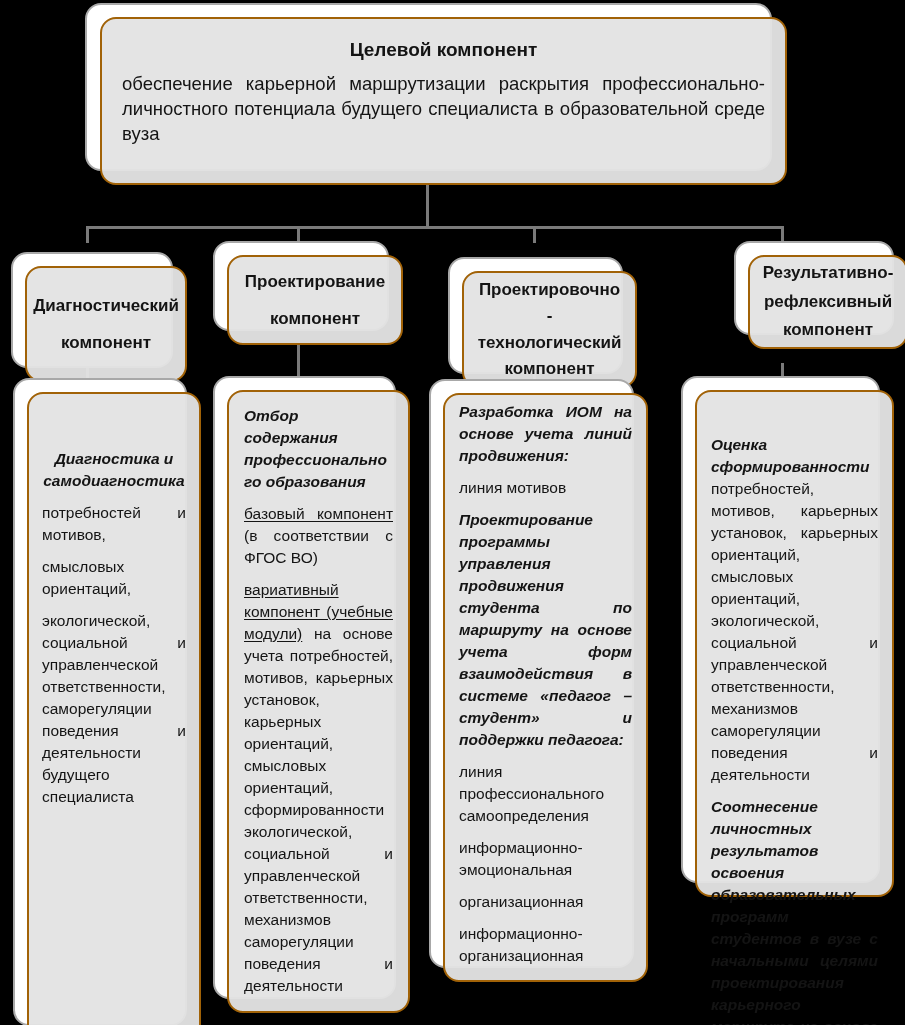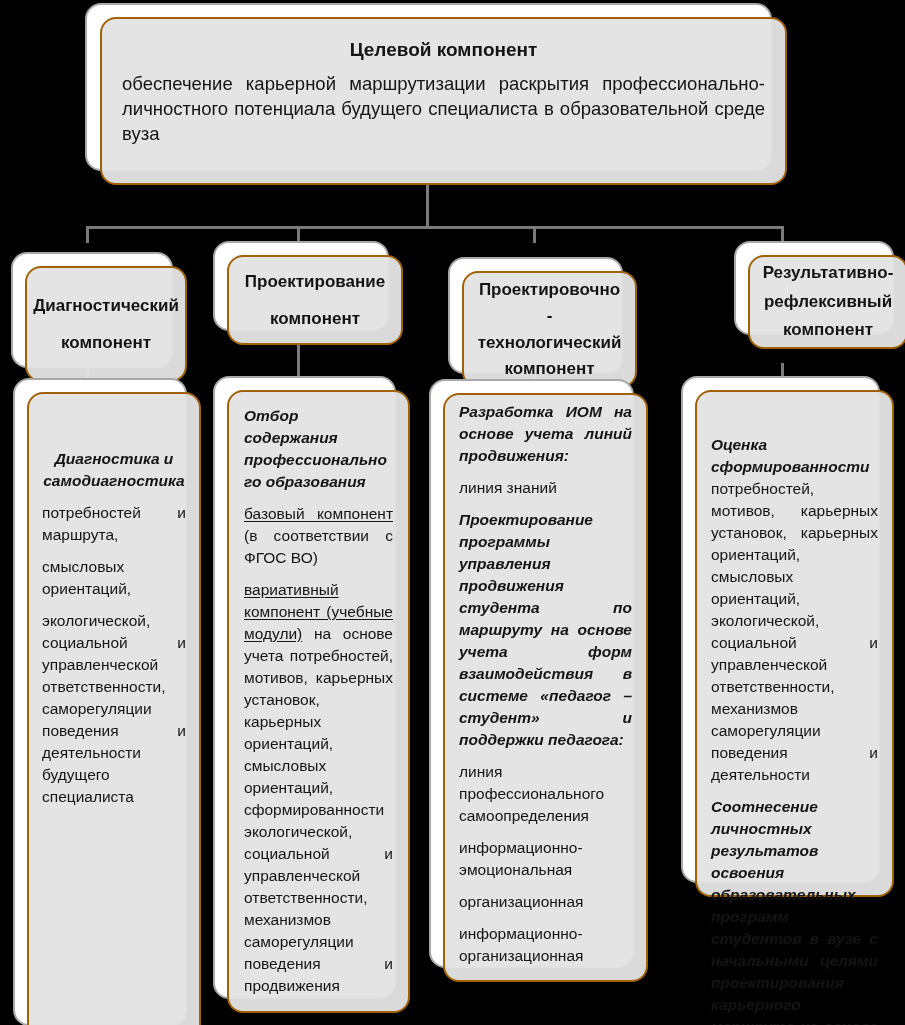--- a/index.html
+++ b/index.html
@@ -92,40 +92,40 @@
     <div class="shadow"></div>
     <div class="face hdr-face">
       <div class="hdr-4">Результативно-рефлексивный компонент</div>
     </div>
   </div>
 
   <div class="grp" style="left:27px;top:392px;width:174px;height:648px;">
     <div class="shadow"></div>
     <div class="face cnt-face pad-c1">
         <p class="blk center"><span class="bi">Диагностика и самодиагностика</span></p>
-        <p class="blk"><span>потребностей и маршрута,</span></p>
+        <p class="blk"><span>потребностей и мотивов,</span></p>
         <p class="blk"><span>смысловых ориентаций,</span></p>
         <p class="blk"><span>экологической, социальной и управленческой ответственности, саморегуляции поведения и деятельности будущего специалиста</span></p>
       </div>
   </div>
 
   <div class="grp" style="left:227px;top:390px;width:183px;height:623px;">
     <div class="shadow"></div>
     <div class="face cnt-face pad-c2">
         <p class="blk"><span class="bi">Отбор содержания профессионального образования</span></p>
         <p class="blk"><span class="u">базовый компонент</span><span> (в соответствии с ФГОС ВО)</span></p>
-        <p class="blk"><span class="u">вариативный компонент (учебные модули)</span><span> на основе учета потребностей, мотивов, карьерных установок, карьерных ориентаций, смысловых ориентаций, сформированности экологической, социальной и управленческой ответственности, механизмов саморегуляции поведения и продвижения</span></p>
+        <p class="blk"><span class="u">вариативный компонент (учебные модули)</span><span> на основе учета потребностей, мотивов, карьерных установок, карьерных ориентаций, смысловых ориентаций, сформированности экологической, социальной и управленческой ответственности, механизмов саморегуляции поведения и деятельности</span></p>
       </div>
   </div>
 
   <div class="grp" style="left:443px;top:393px;width:205px;height:589px;">
     <div class="shadow"></div>
     <div class="face cnt-face pad-c3">
         <p class="blk"><span class="bi">Разработка ИОМ на основе учета линий продвижения:</span></p>
-        <p class="blk"><span>линия знаний</span></p>
+        <p class="blk"><span>линия мотивов</span></p>
         <p class="blk"><span class="bi">Проектирование программы управления продвижения студента по маршруту на основе учета форм взаимодействия в системе «педагог – студент» и поддержки педагога:</span></p>
         <p class="blk"><span>линия профессионального самоопределения</span></p>
         <p class="blk"><span>информационно-эмоциональная</span></p>
         <p class="blk"><span>организационная</span></p>
         <p class="blk"><span>информационно-организационная</span></p>
       </div>
   </div>
 
   <div class="grp" style="left:695px;top:390px;width:199px;height:507px;">
     <div class="shadow"></div>

